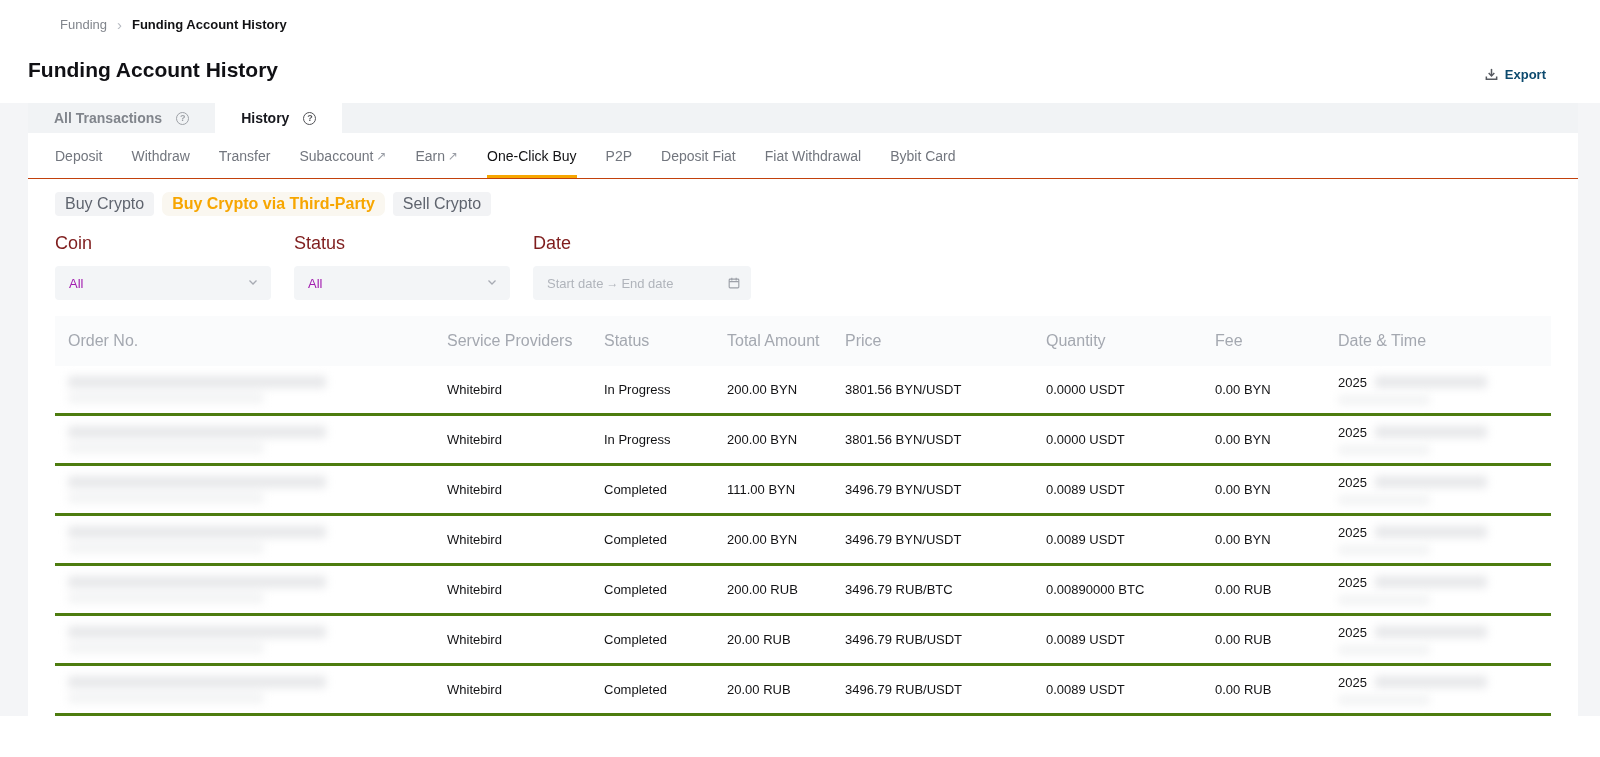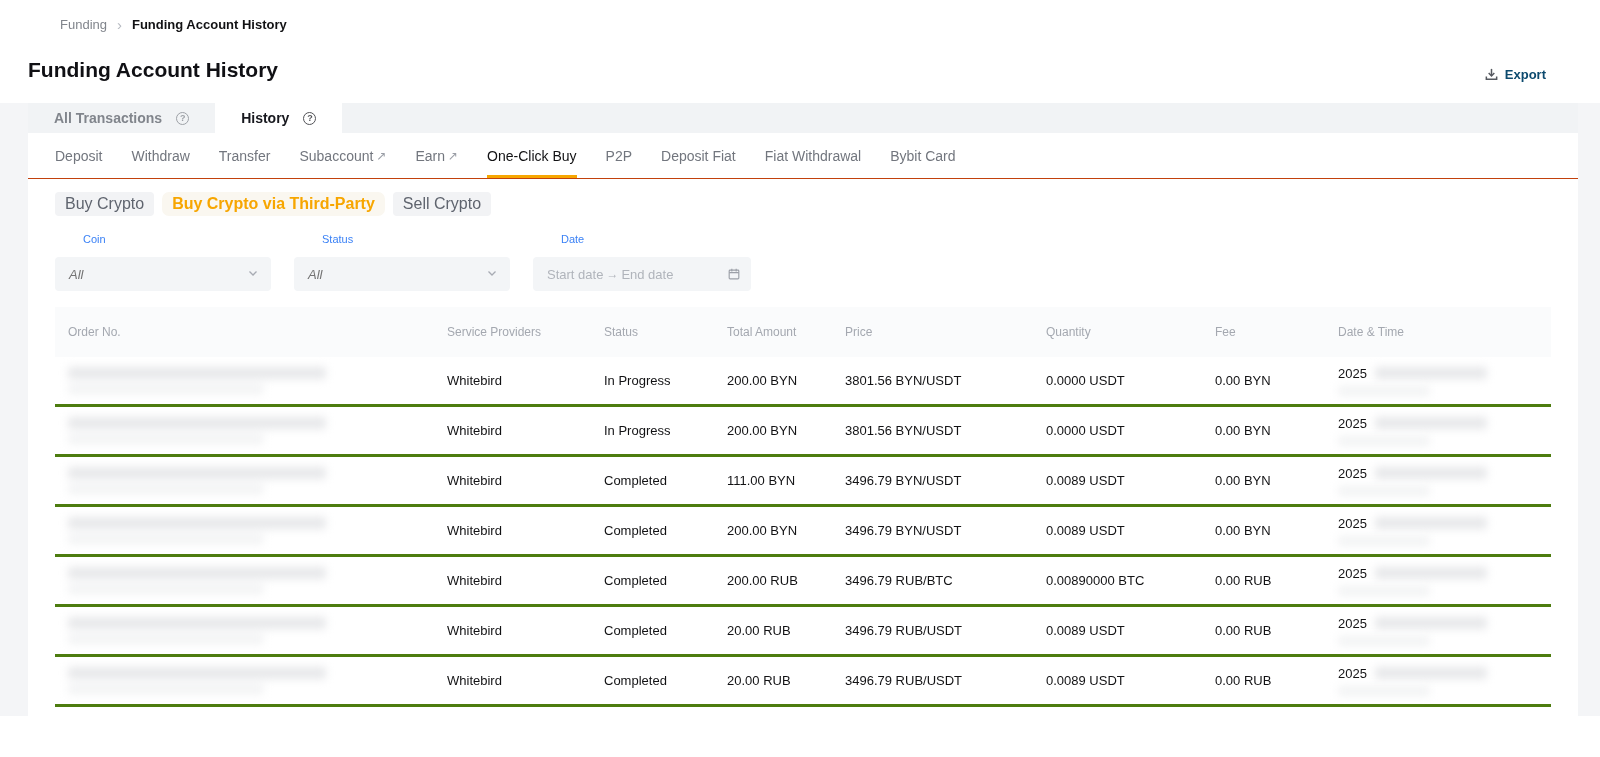--- a/index.html
+++ b/index.html
@@ -33,32 +33,32 @@
   .subtab.active { color:#121214; font-weight:400; box-shadow:inset 0 -3px 0 #f7a600; }
   .ext-icon { font-size:12px; color:#9a9ea6; }
 
   
   .pills { display:flex; gap:8px; padding:13px 27px 0 27px; }
   .pill { height:24px; display:flex; align-items:center; padding:0 10px; border-radius:4px; background:#f2f3f5; font-size:16px; color:#5f646e; cursor:pointer; white-space:nowrap; }
   .pill.active { background:#faf7f0; color:#f7a600; font-weight:700;border-radius:7px; }
 
   
   .filters { display:flex; gap:23px; padding:17px 27px 0 27px; }
-  .fgroup .flabel { font-size:11px; color:#3b82f6; margin-bottom:12px;margin-left:28px; }
+  .fgroup .flabel { font-size:18px; color:#7f1d1d; margin-bottom:12px; }
   .fcontrol { height:34px; background:#f3f5f7; border-radius:4px; display:flex; align-items:center; font-size:13px; cursor:pointer; }
-  .select { width:216px; justify-content:space-between; padding:0 12px 0 14px; color:#737373;font-style:italic; }
+  .select { width:216px; justify-content:space-between; padding:0 12px 0 14px; color:#a21caf; }
   .chev { color:#a7abb3; }
   .daterange { width:218px; padding:0 10px 0 14px; color:#b0b4bb; gap:3px;align-items:center; }
   .daterange .arrow { font-size:12px; color:#b0b4bb; }
   .daterange .cal { margin-left:auto; display:flex; color:#9ca0a8; }
 
   
   .table { margin:16px 27px 0 27px; }
   .trow { display:grid; grid-template-columns:379px 157px 123px 118px 201px 169px 123px auto; align-items:center; height:50px; padding-left:13px; border-bottom:3px solid #4d7c0f; font-size:13px; color:#121214; }
-  .trow.head { background:#fafbfc; border-bottom:none; font-size:12px; color:#a4a8b0; }
+  .trow.head { background:#fafbfc; border-bottom:none; font-size:16px; color:#a4a8b0; }
   .cell { white-space:nowrap; }
 
   
   .redact { filter:blur(4px); }
   .bar { background:#e7e8ea; border-radius:2px; height:12px; }
   .bar.light { background:#f2f3f4; height:10px; margin-top:5px; }
   .ordblur .bar { width:258px; }
   .ordblur .bar.light { width:196px; }
   .datecell .line1 { display:flex; align-items:center; gap:8px; }
   .datecell .line1 .bar { width:112px; }

